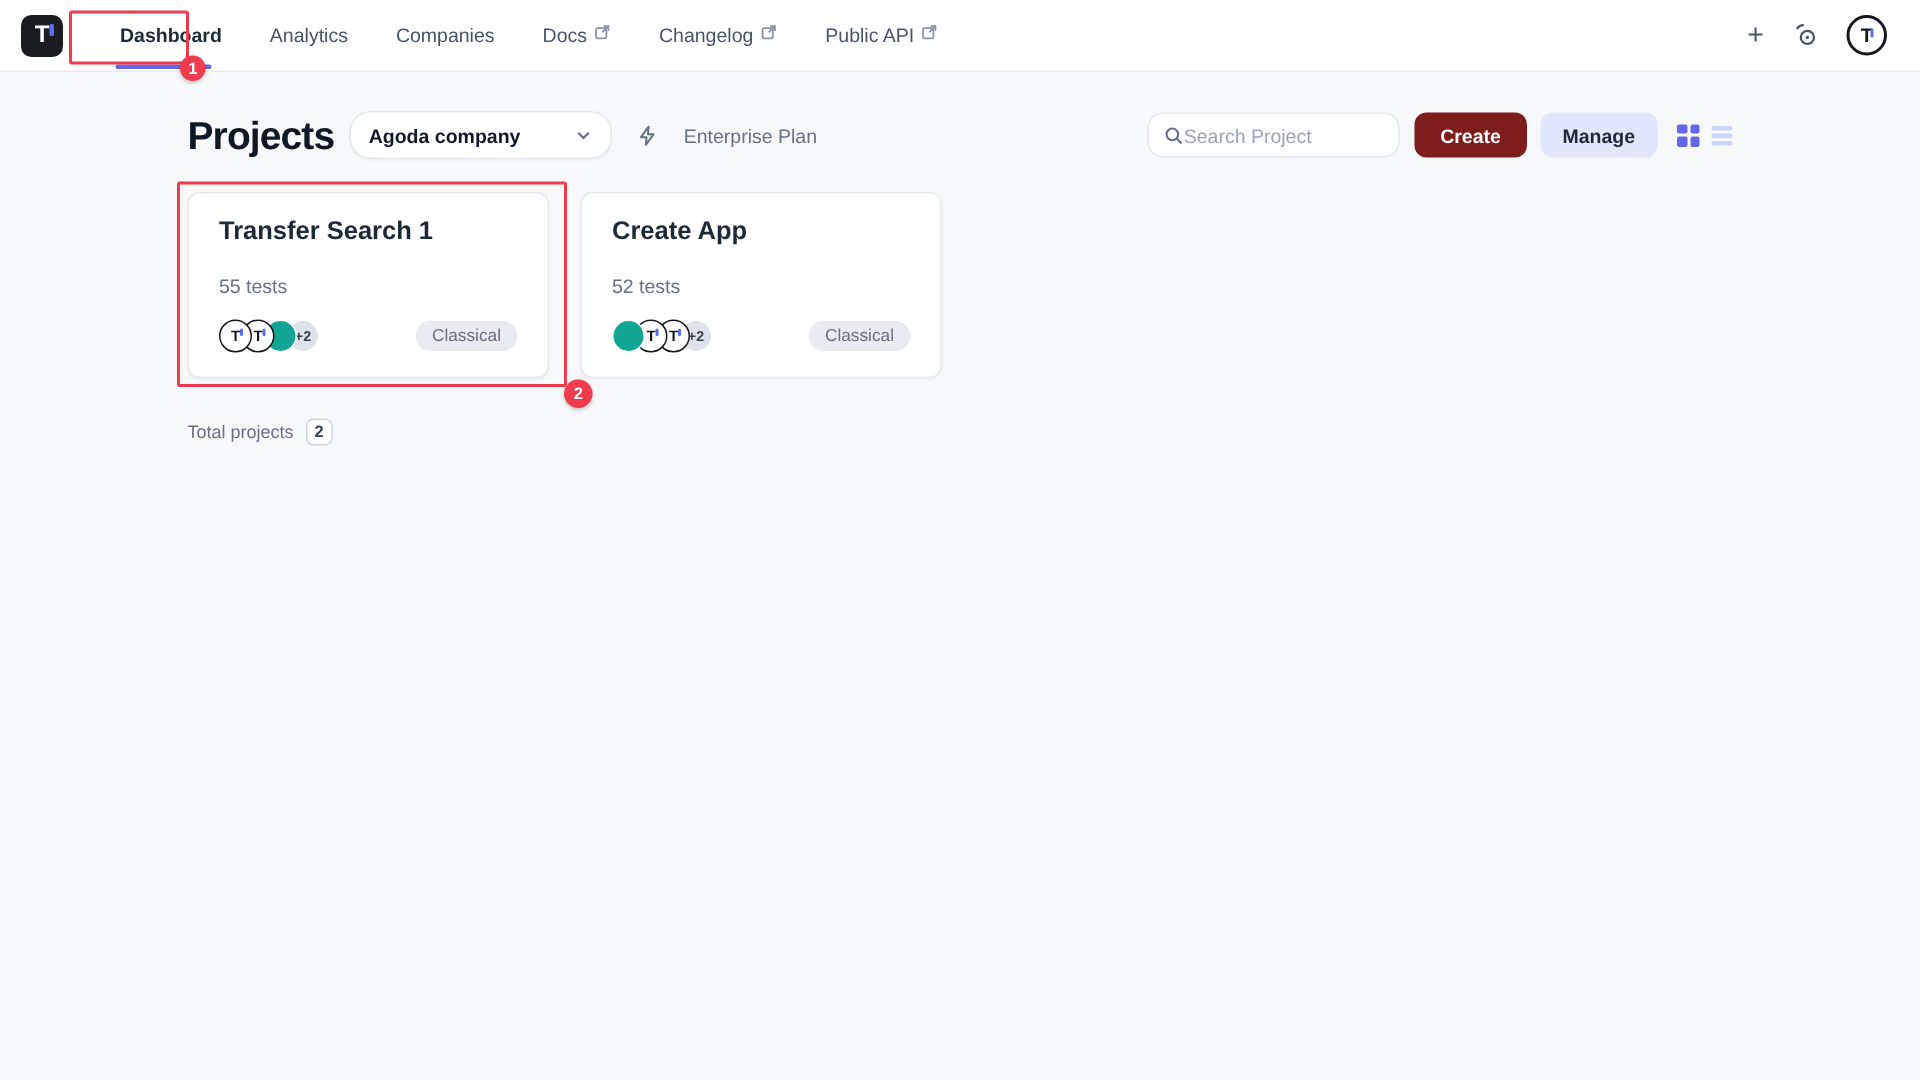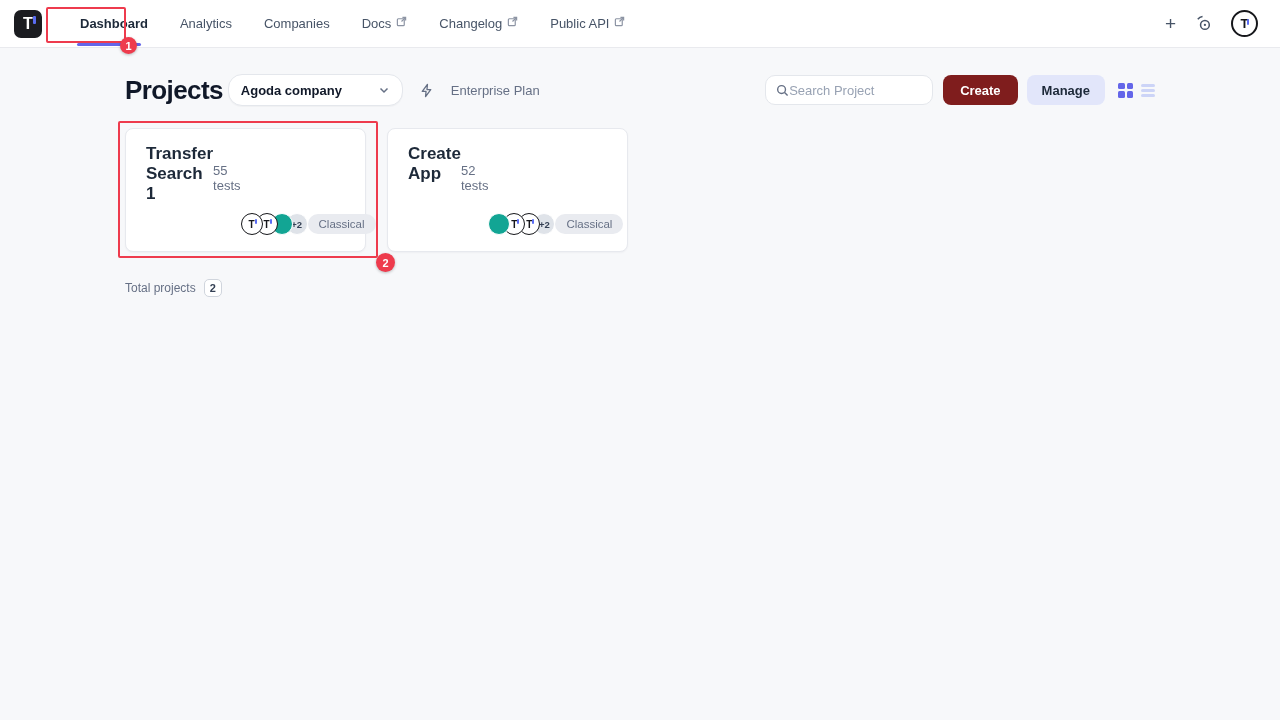--- a/index.html
+++ b/index.html
@@ -43,21 +43,21 @@
     border:2px solid #16171b; display:flex; align-items:center; justify-content:center;
     font-weight:800; font-size:13px; color:#16171b; position:relative; cursor:pointer;
   }
   .avatar-top .logo-mark { width:2px; height:6px; right:7px; top:7px; }
 
   
   .main { padding:26px 125px 0 125px; }
   .header-row { display:flex; align-items:center; height:32px; }
   .page-title { font-size:26px; font-weight:800; color:#101828; letter-spacing:-0.6px; }
   .company-select {
-    margin-left:5px; width:175px; height:32px; background:#fff;
+    margin-left:10px; width:175px; height:32px; background:#fff;
     border:1px solid #e4e7ec; border-radius:14px; display:flex; align-items:center;
     padding:0 12px; cursor:pointer; box-shadow:0 1px 1px rgba(16,24,40,.03);
   }
   .company-select .val { font-size:13px; font-weight:700; color:#101828; }
   .company-select .chev { margin-left:auto; width:12px; height:12px; }
   .plan { display:flex; align-items:center; gap:17px; margin-left:16px; cursor:pointer; }
   .plan .zap { width:15px; height:15px; }
   .plan .plan-label { font-size:13px; color:#667085; }
   .spacer { flex:1; }
   .search-box {
@@ -83,21 +83,21 @@
   .view-toggles { display:flex; align-items:center; gap:8px; margin-left:13px; }
   .grid-icon { width:15px; height:15px; display:grid; grid-template-columns:1fr 1fr; gap:2px; cursor:pointer; }
   .grid-icon span { background:#6466e9; border-radius:1.5px; }
   .list-icon { width:14px; height:13px; display:flex; flex-direction:column; justify-content:space-between; cursor:pointer; }
   .list-icon span { height:3px; background:#ccd4f7; border-radius:1.5px; }
 
   
   .cards { display:flex; gap:21px; margin-top:22px; }
   .card {
     width:241px; height:124px; background:#fff; border:1px solid #e7e9ee;
-    border-radius:8px; padding:15px 20px 16px 20px; display:flex; flex-direction:row;
+    border-radius:8px; padding:15px 20px 16px 20px; display:flex; flex-direction:column;
     box-shadow:0 1px 2px rgba(16,24,40,.04); cursor:pointer;
   }
   .card-title { font-size:17px; font-weight:700; color:#1d2939; }
   .card-tests { font-size:13px; color:#667085; margin-top:19px; }
   .card-bottom { margin-top:auto; display:flex; align-items:center; justify-content:space-between; }
   .avatars { display:flex; }
   .avatars > * { margin-left:-7px; }
   .avatars > *:first-child { margin-left:0; }
   .avatars > *:nth-child(1){ z-index:4; } .avatars > *:nth-child(2){ z-index:3; }
   .avatars > *:nth-child(3){ z-index:2; } .avatars > *:nth-child(4){ z-index:1; }

